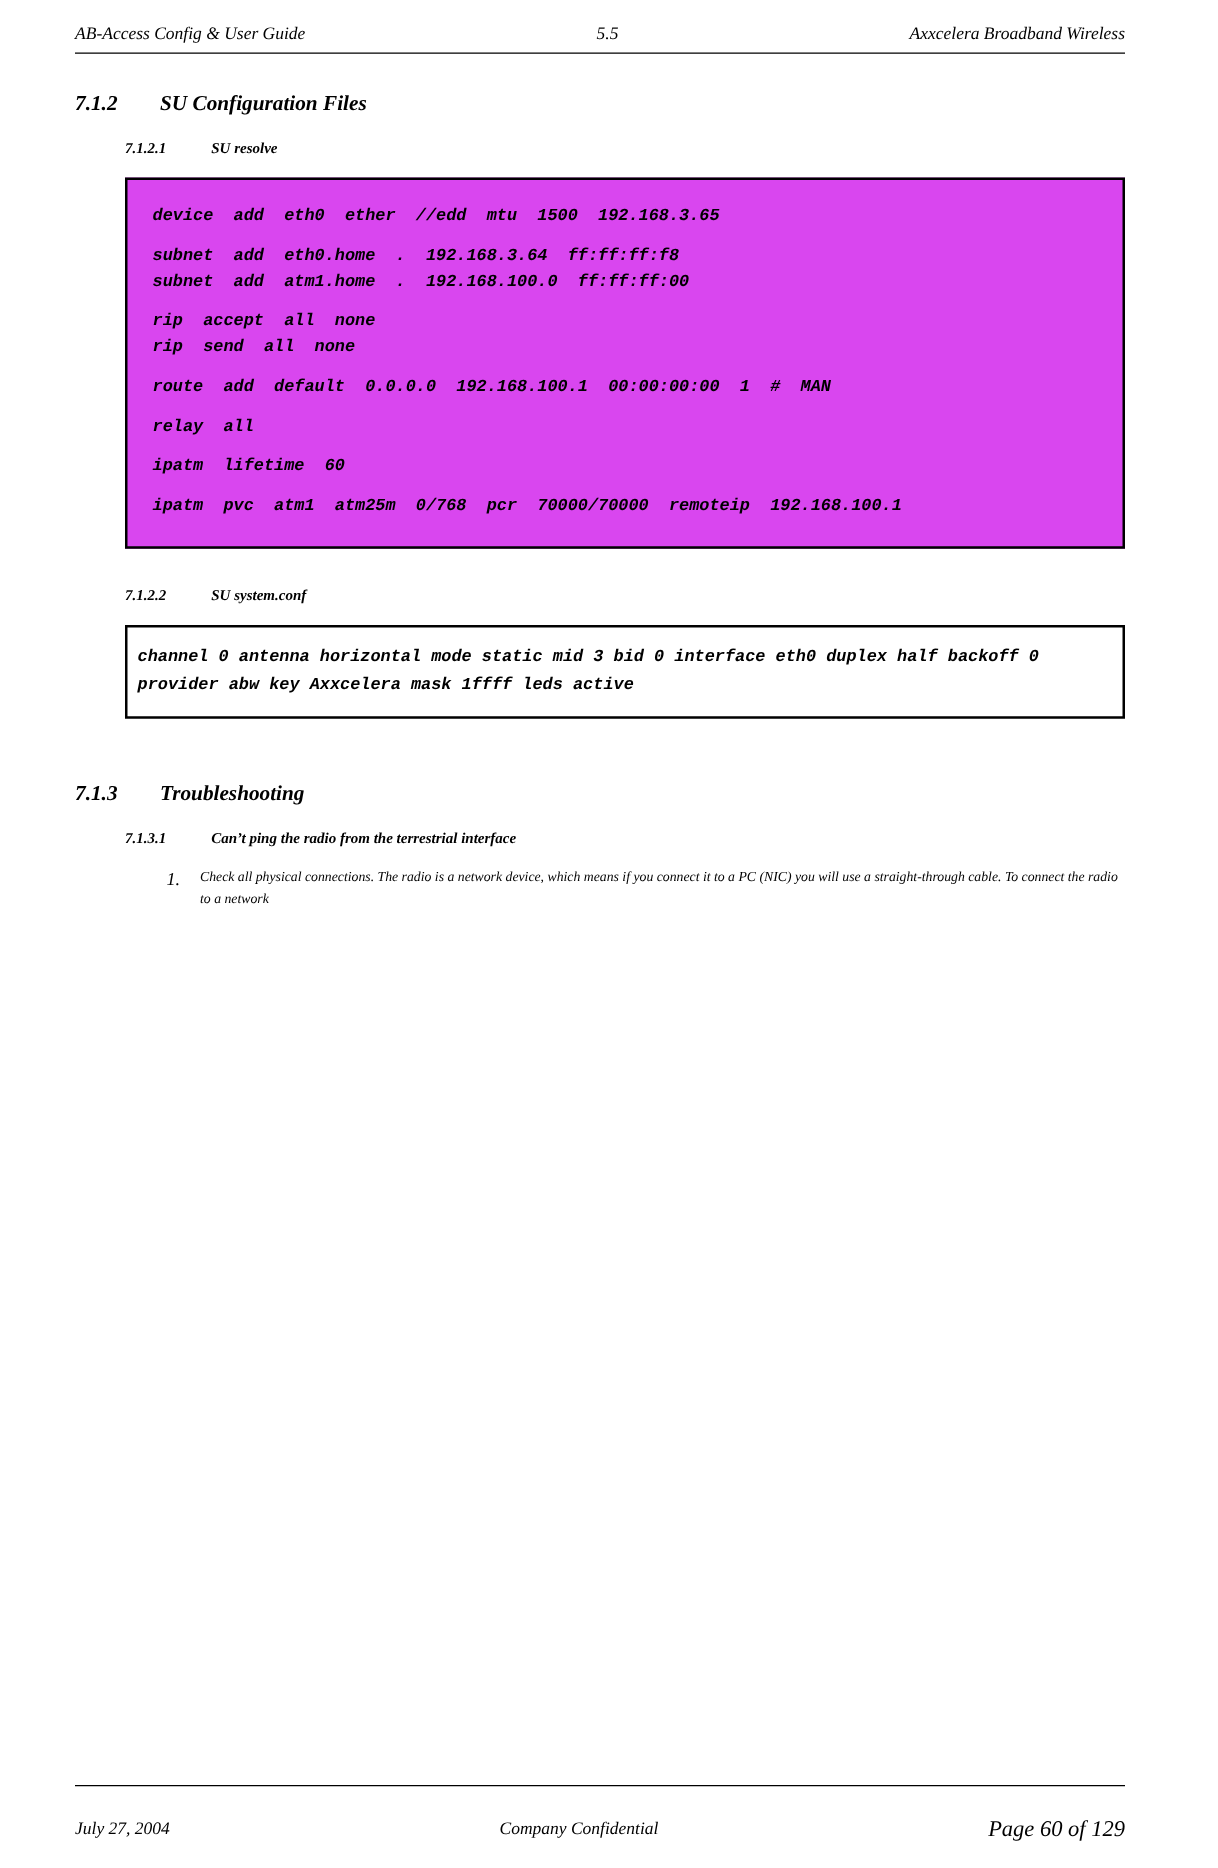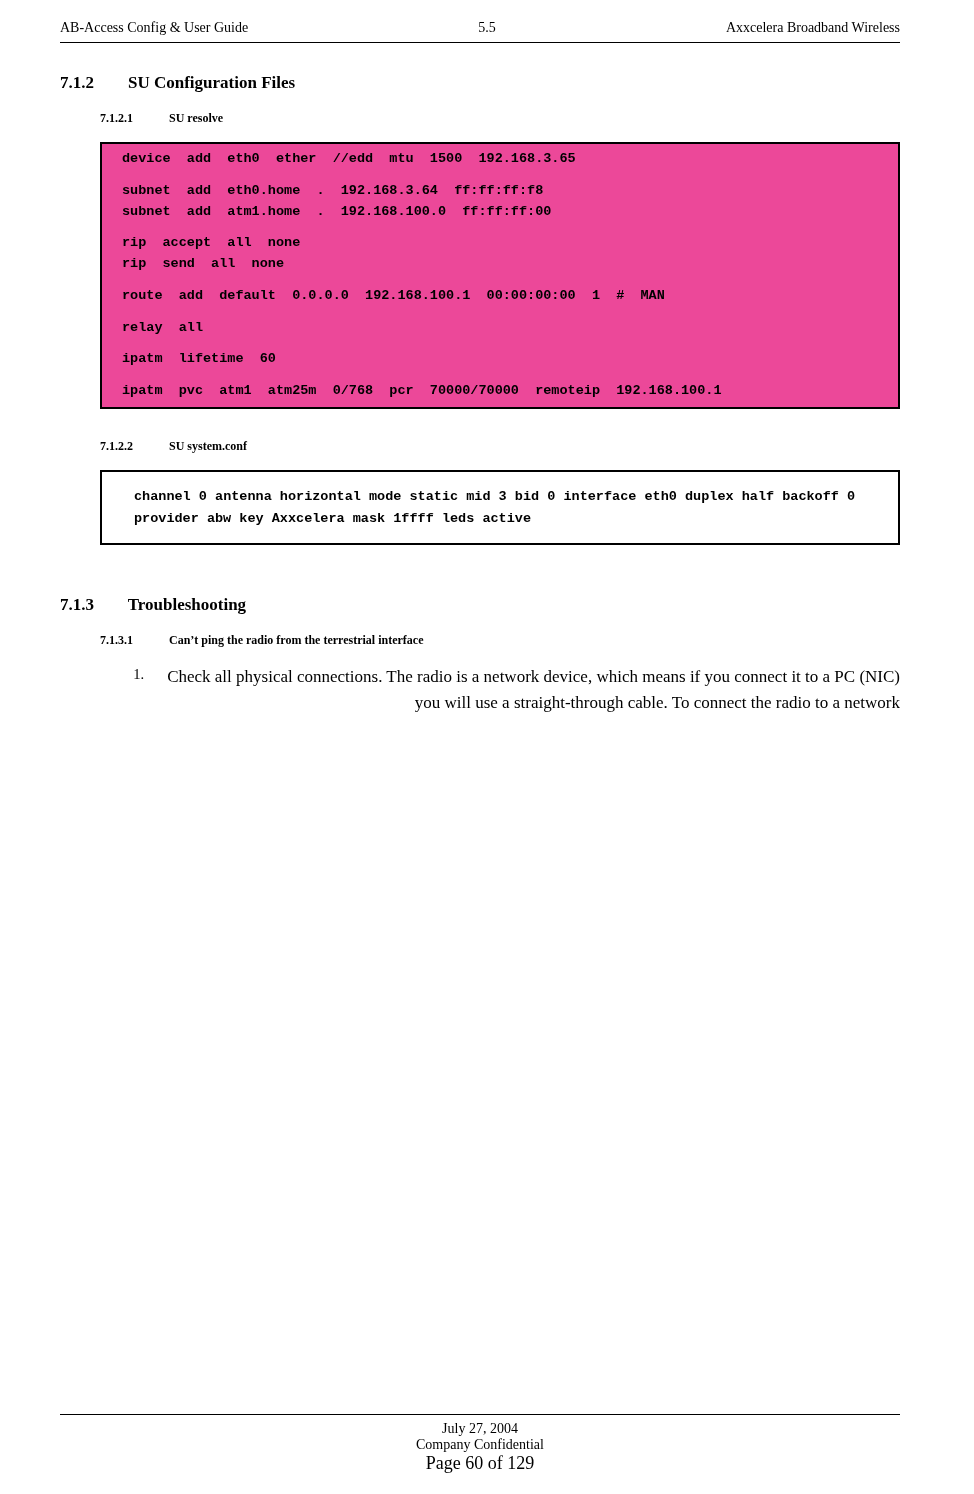--- a/index.html
+++ b/index.html
@@ -16,20 +16,21 @@
       width: 974px;
       min-height: 1494px;
       padding: 0;
     }
 
     .page-container {
       width: 960px;
       min-height: 1494px;
       padding: 20px 60px 40px 60px;
       position: relative;
+      font-style: italic;
     }
 
     .header {
       display: flex;
       justify-content: space-between;
       align-items: center;
       border-bottom: 1px solid #000;
       padding-bottom: 6px;
       margin-bottom: 30px;
     }
@@ -55,27 +56,27 @@
 
     h3.subsection-heading {
       font-size: 12px;
       font-weight: bold;
       margin-bottom: 16px;
       margin-top: 10px;
     }
 
     .code-box {
       border: 2px solid #000;
-      padding: 5px 20px;
+      padding: 20px 20px;
       font-family: 'Courier New', Courier, monospace;
       font-size: 13.5px;
       font-weight: bold;
       margin-bottom: 30px;
       line-height: 1.55;
-      background: #ec4899;
+      background: #d946ef;
     }
 
     .code-box .code-line {
       display: block;
       white-space: pre;
     }
 
     .code-box .blank-line {
       display: block;
       height: 0.8em;
@@ -112,53 +113,51 @@
     .numbered-item .num {
       min-width: 60px;
       text-align: right;
       padding-right: 16px;
       font-size: 14.5px;
       line-height: 1.5;
     }
 
     .numbered-item .item-text {
       flex: 1;
-      font-size: 17px;
+      font-size: 11px;
       line-height: 1.5;
-      text-align: right;
     }
 
     .footer {
       position: absolute;
       bottom: 20px;
       left: 60px;
       right: 60px;
       display: flex;
       justify-content: space-between;
       align-items: center;
       border-top: 1px solid #000;
-      padding-top: 6px;
-      flex-direction: column;
+      padding-top: 24px;
     }
 
     .footer-left {
       font-size: 14px;
     }
 
     .footer-center {
       font-size: 14px;
     }
 
     .footer-right {
       font-size: 18px;
     }
 
     .code-box-small {
       border: 2px solid #000;
-      padding: 14px 32px;
+      padding: 14px 8px;
       font-family: 'Courier New', Courier, monospace;
       font-size: 13.5px;
       font-weight: bold;
       margin-bottom: 30px;
       line-height: 1.6;
       background: #fff;
       display: inline-block;
       min-width: 300px;
     }
   </style>

